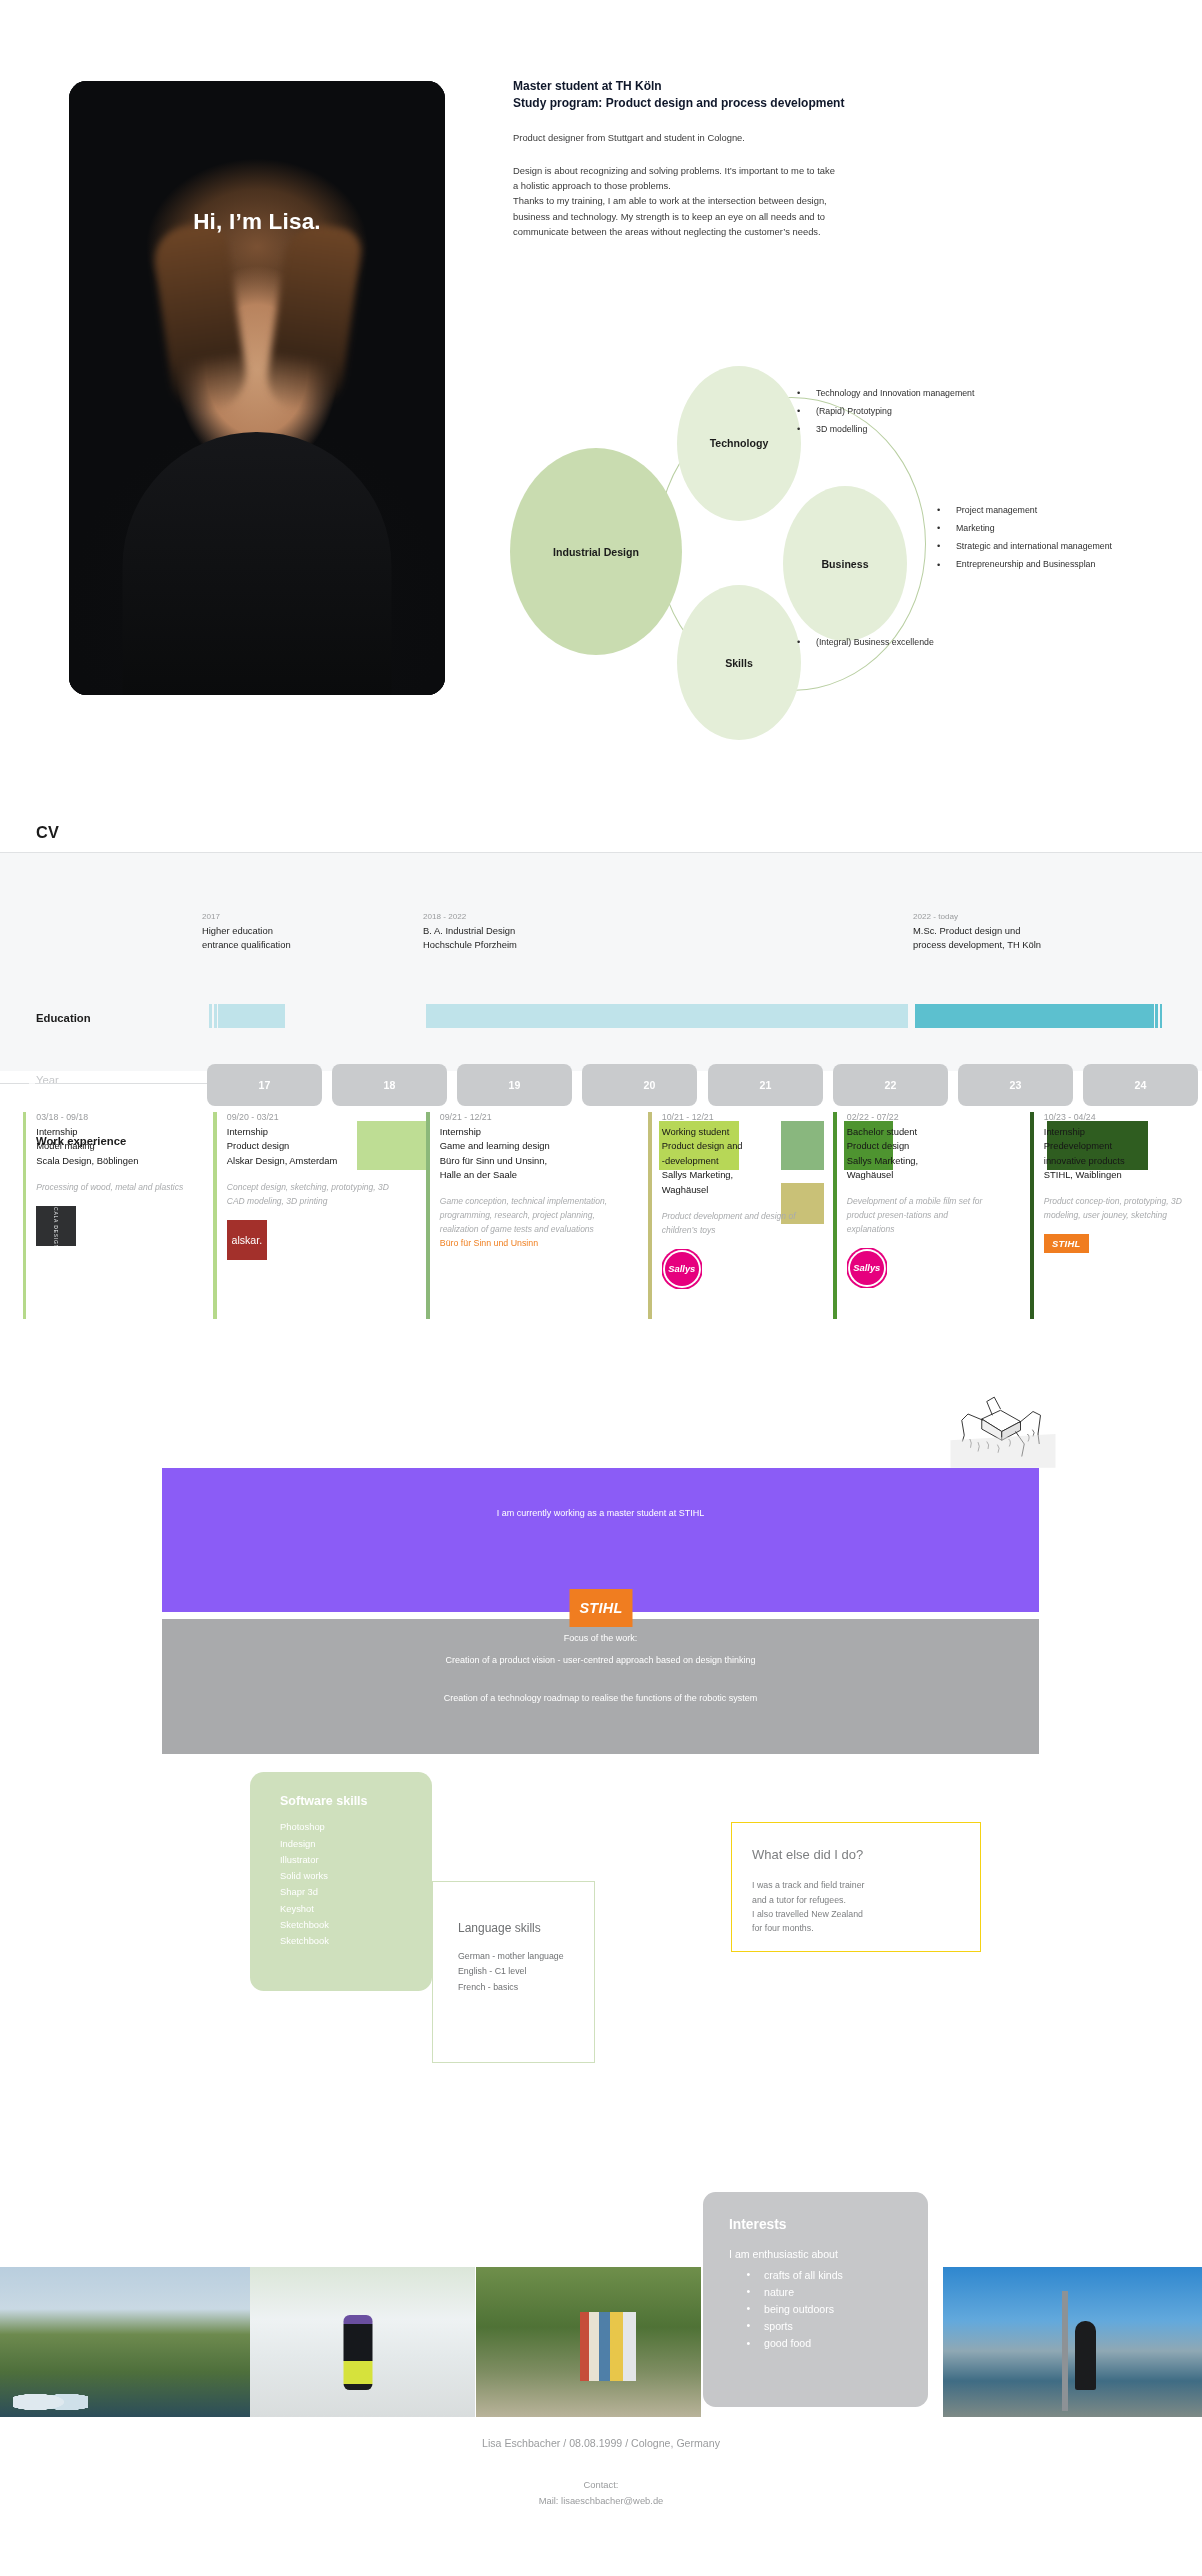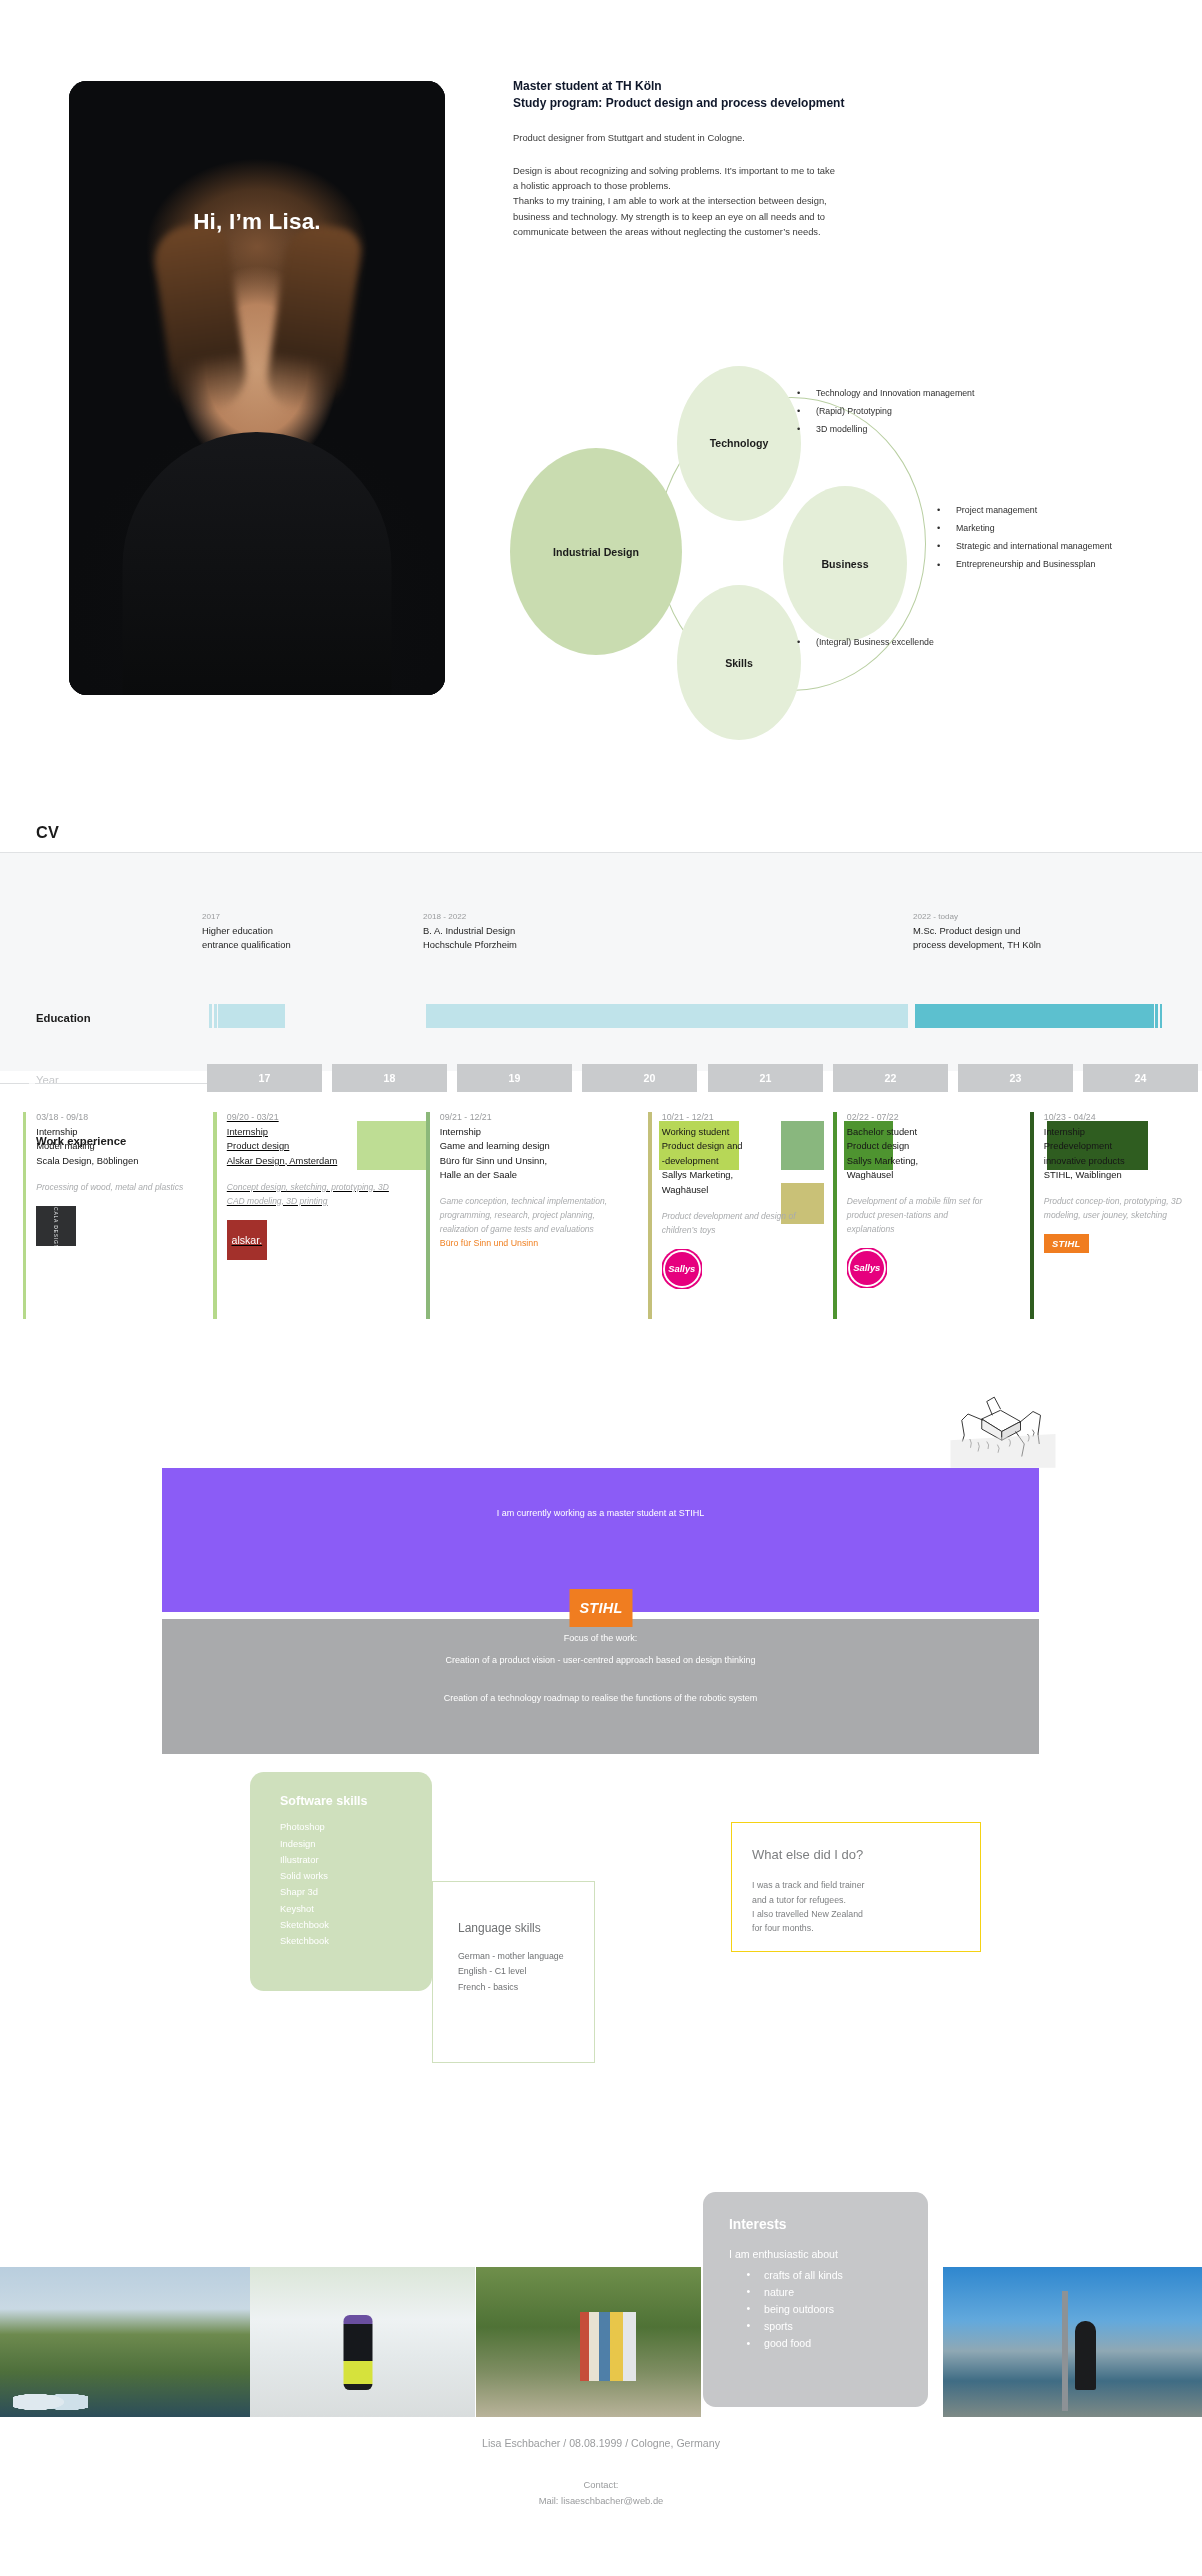--- a/index.html
+++ b/index.html
@@ -106,23 +106,23 @@
   .edu-head { position: absolute; }
   .edu-head .eh-date { font-size: 8.1px; color: #9a9c9e; line-height: 1.6; }
   .edu-head .eh-name { font-size: 9.4px; color: #1f1f1f; line-height: 1.5; }
 
   .edu-bar { position: absolute; height: 24px; }
   .edu-bar.light { background: #bfe3ea; }
   .edu-bar.dark  { background: #5cc0cf; }
   .bar-stripes { position: absolute; top: 0; height: 24px; width: 10.6px; }
 
   .year-cell {
-    position: absolute; top: 1064px; height: 28px; background: #c9cbcd;
+    position: absolute; top: 1064px; height: 42px; background: #c9cbcd;
     color: #ffffff; font-size: 10.6px; font-weight: 700;
-    display: flex; align-items: center; justify-content: center;
+    display: flex; align-items: center; justify-content: center; border-radius: 8px;
   }
   .work-blk { position: absolute; }
 
   
   #cards { position: absolute; left: 0; top: 1090px; width: 1202px; height: 263px; }
   .card { position: absolute; top: 22px; width: 182px; }
   .card-rule { position: absolute; left: 0; top: 0; width: 3.8px; height: 207px; }
   .card-body { padding-left: 13.8px; }
   .card-date { font-size: 8.8px; color: #9a9c9e; margin-bottom: 2.5px; }
   .card-title { font-size: 9.4px; color: #161616; line-height: 1.55; }
@@ -367,21 +367,21 @@
       <div class="card-title">Internship</div>
       <div class="card-title">Model making</div>
       <div class="card-title">Scala Design, Böblingen</div>
       <div class="card-desc">Processing of wood, metal and plastics</div>
       <div class="logo-box logo-scala">
         <span>SCALA DESIGN</span>
       </div>
     </div>
   </article>
 
-  <article class="card" style="left:213px;text-decoration:underline;">
+  <article class="card" style="left:213px;">
     <div class="card-rule" style="background:#b5d98a;"></div>
     <div class="card-body">
       <div class="card-date">09/20 - 03/21</div>
       <div class="card-title">Internship</div>
       <div class="card-title">Product design</div>
       <div class="card-title">Alskar Design, Amsterdam</div>
       <div class="card-desc">Concept design, sketching, prototyping, 3D CAD modeling, 3D printing</div>
       <div class="logo-box logo-alskar">alskar.</div>
     </div>
   </article>

